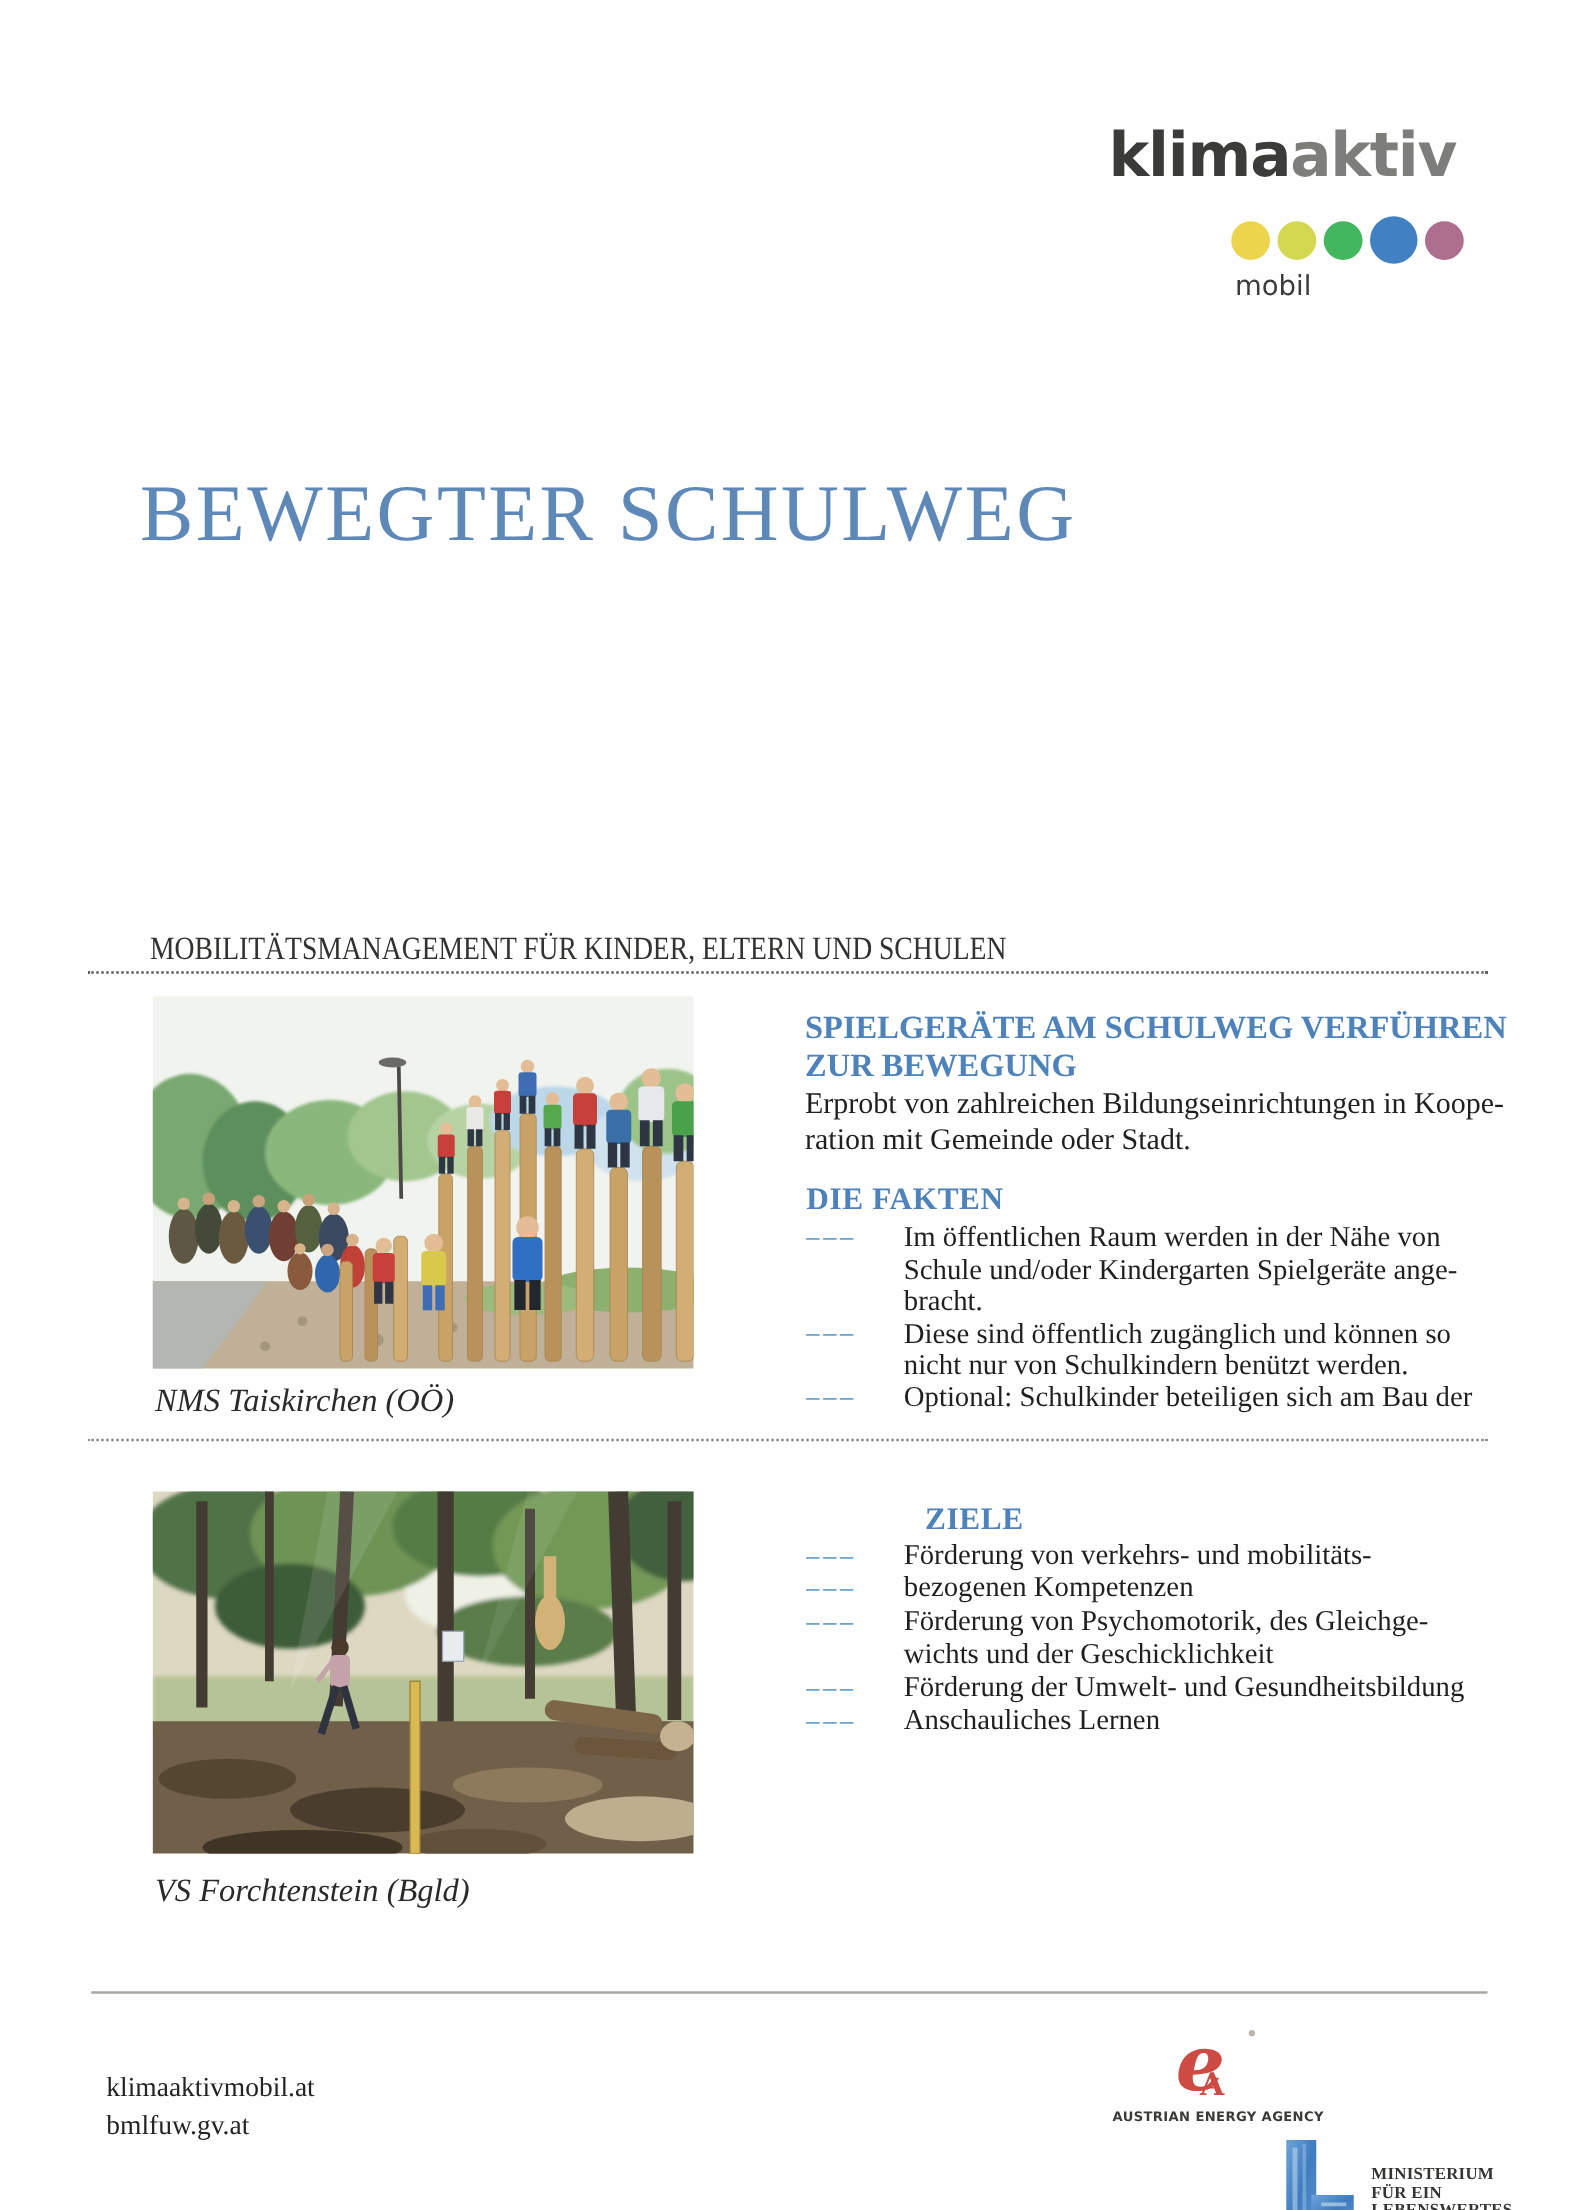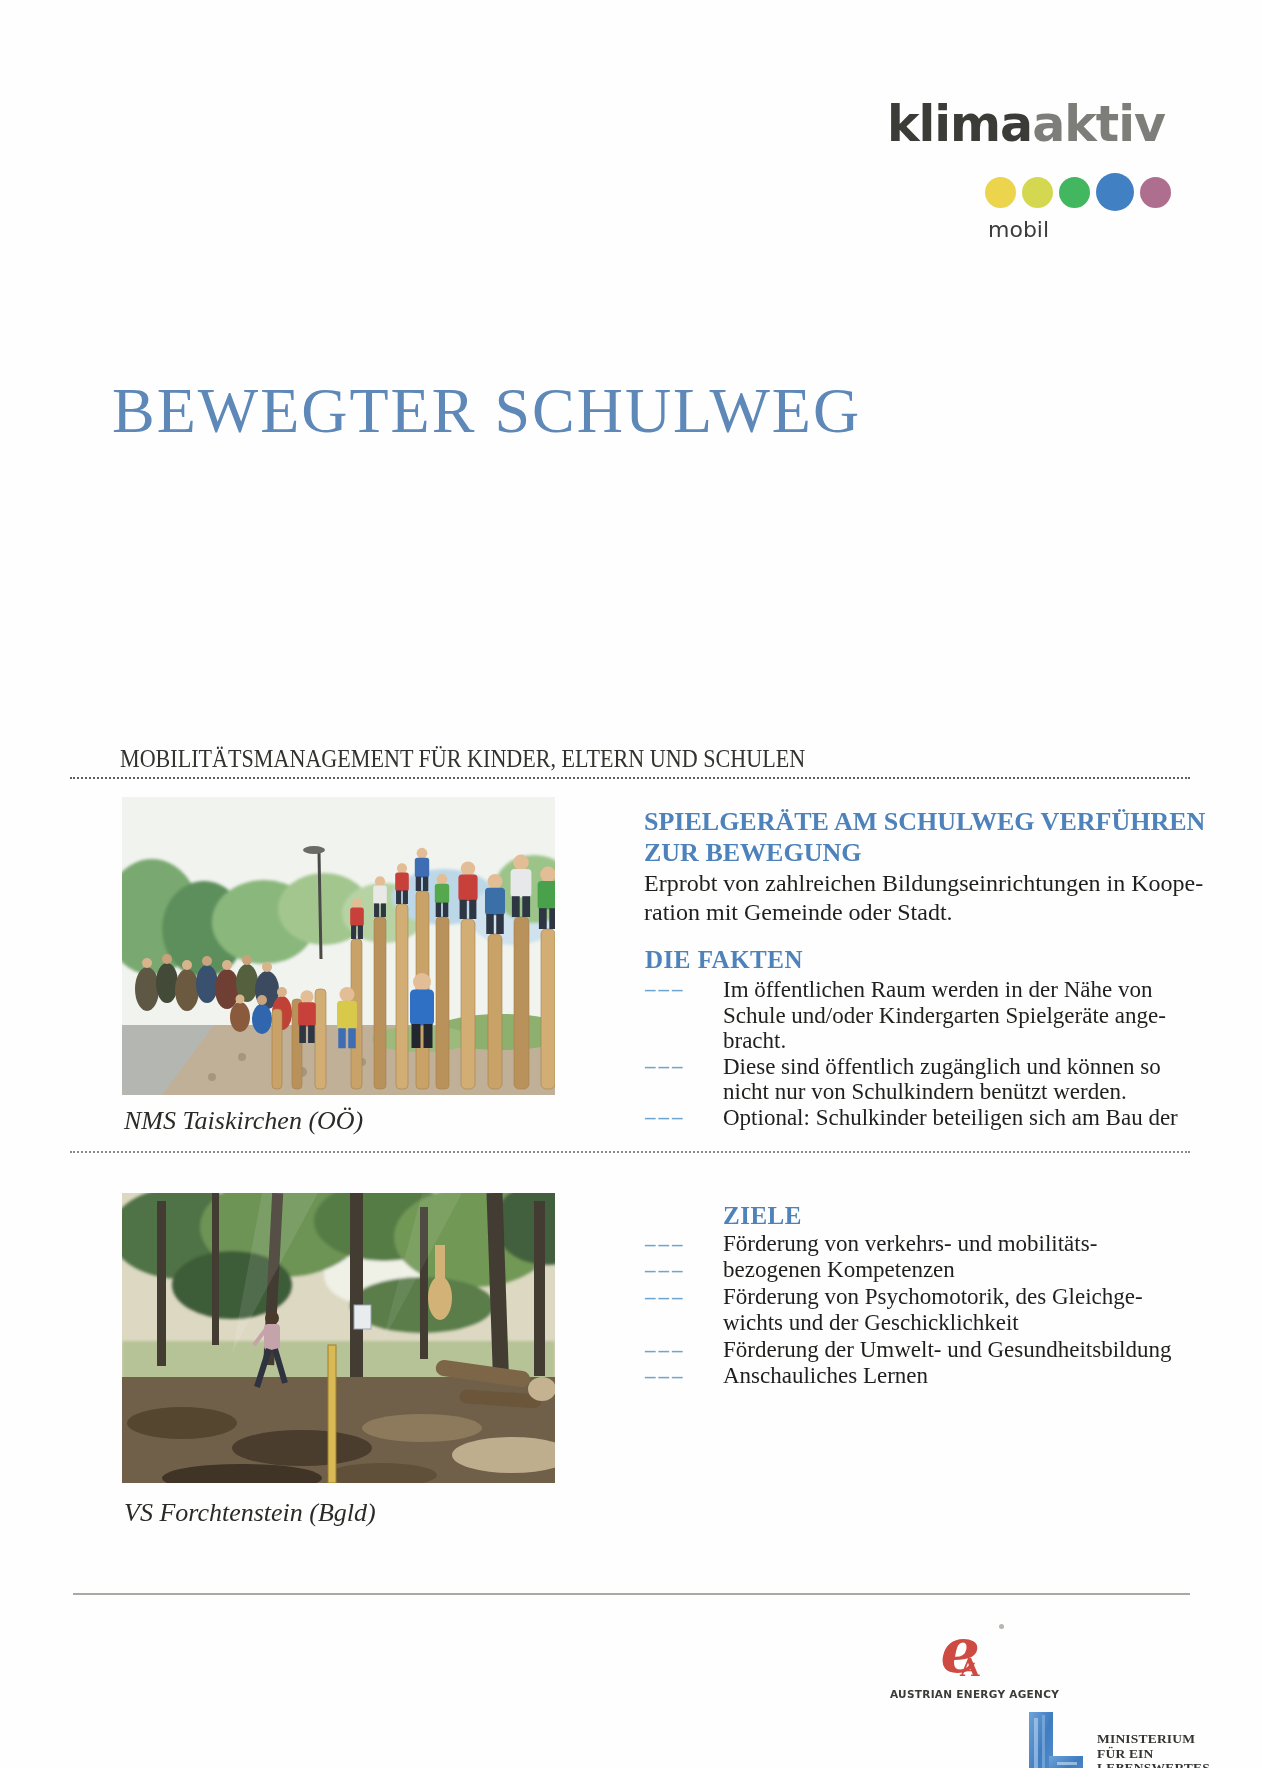--- a/index.html
+++ b/index.html
@@ -36,21 +36,21 @@
   .caption-1{left:124px;top:1106px;}
   .caption-2{left:124px;top:1498px;}
 
   
   .intro-heading{position:absolute;left:644px;top:806px;font-size:26px;font-weight:bold;
                  color:#4d82ba;line-height:31px;white-space:pre-line;}
   .intro-body{position:absolute;left:644px;top:869px;font-size:24px;line-height:29px;
               white-space:pre-line;}
   .blue-heading{font-size:25px;font-weight:bold;color:#4d82ba;letter-spacing:0.5px;white-space:nowrap;}
   .fakten-heading{position:absolute;left:645px;top:946px;}
-  .ziele-heading{position:absolute;left:723px;top:1202px;}
+  .ziele-heading{position:absolute;left:740px;top:1202px;}
   .bullet-list{position:absolute;width:570px;}
   #fakten-rows{left:645px;top:977px;}
   #ziele-rows{left:645px;top:1231px;}
   .b-row{display:flex;font-size:23px;line-height:25.6px;}
   #ziele-rows .b-row{line-height:26.4px;}
   .dash{flex:none;width:78px;color:#70a5cf;letter-spacing:3px;font-size:21px;font-weight:bold;}
   .b-text{white-space:nowrap;}
 
   
   .footer-links{position:absolute;left:85px;top:1655px;font-size:22px;line-height:30px;color:#242422;}
@@ -352,20 +352,24 @@
         <span class="dash">–––</span>
         <span class="b-text">Förderung der Umwelt- und Gesundheitsbildung</span>
       </div>
       <div class="b-row">
         <span class="dash">–––</span>
         <span class="b-text">Anschauliches Lernen</span>
       </div>
     </div>
 
   <div class="rule rule-footer"></div>
+  <div class="footer-links">
+    <div>klimaaktivmobil.at</div>
+    <div>bmlfuw.gv.at</div>
+  </div>
 
   <div class="aea">
     <div class="aea-mark">
       <span class="aea-e">e</span><span class="aea-a">A</span>
       <span class="aea-dot"></span>
     </div>
     <div class="aea-label">AUSTRIAN ENERGY AGENCY</div>
   </div>
 
   <div class="ministry">

